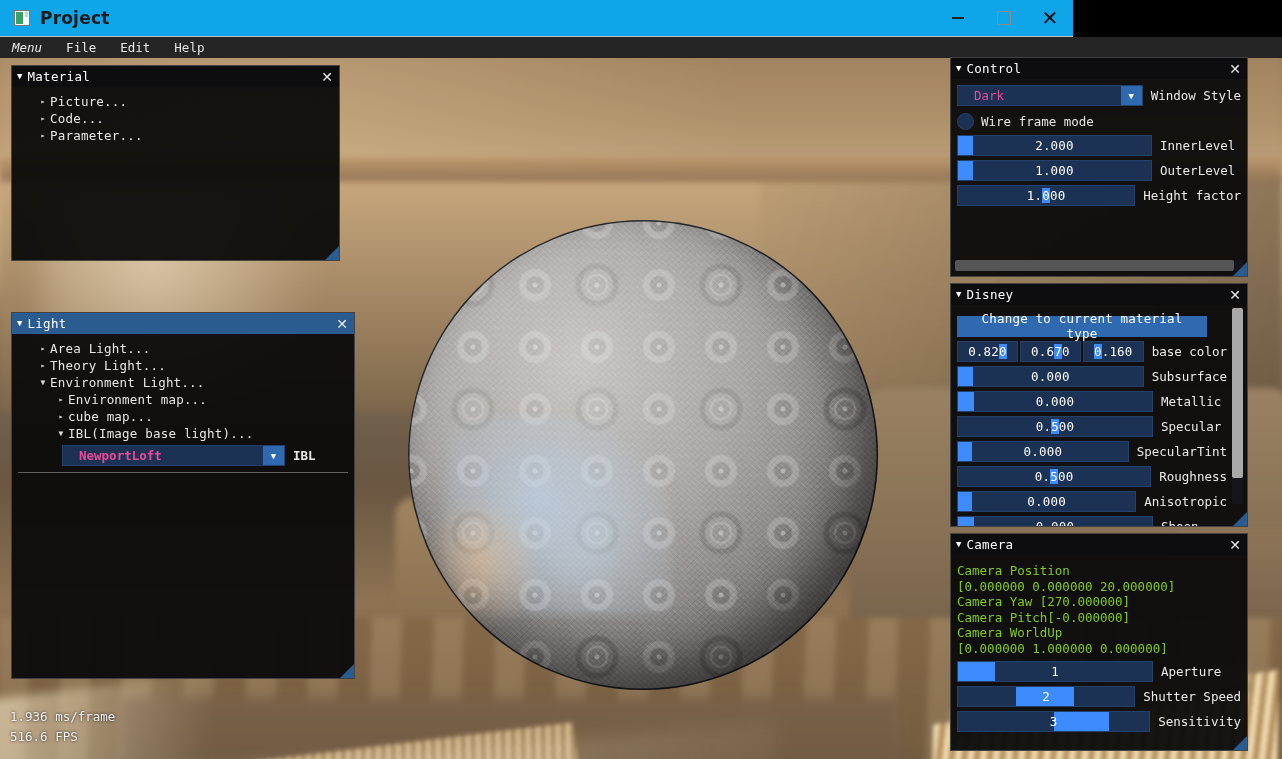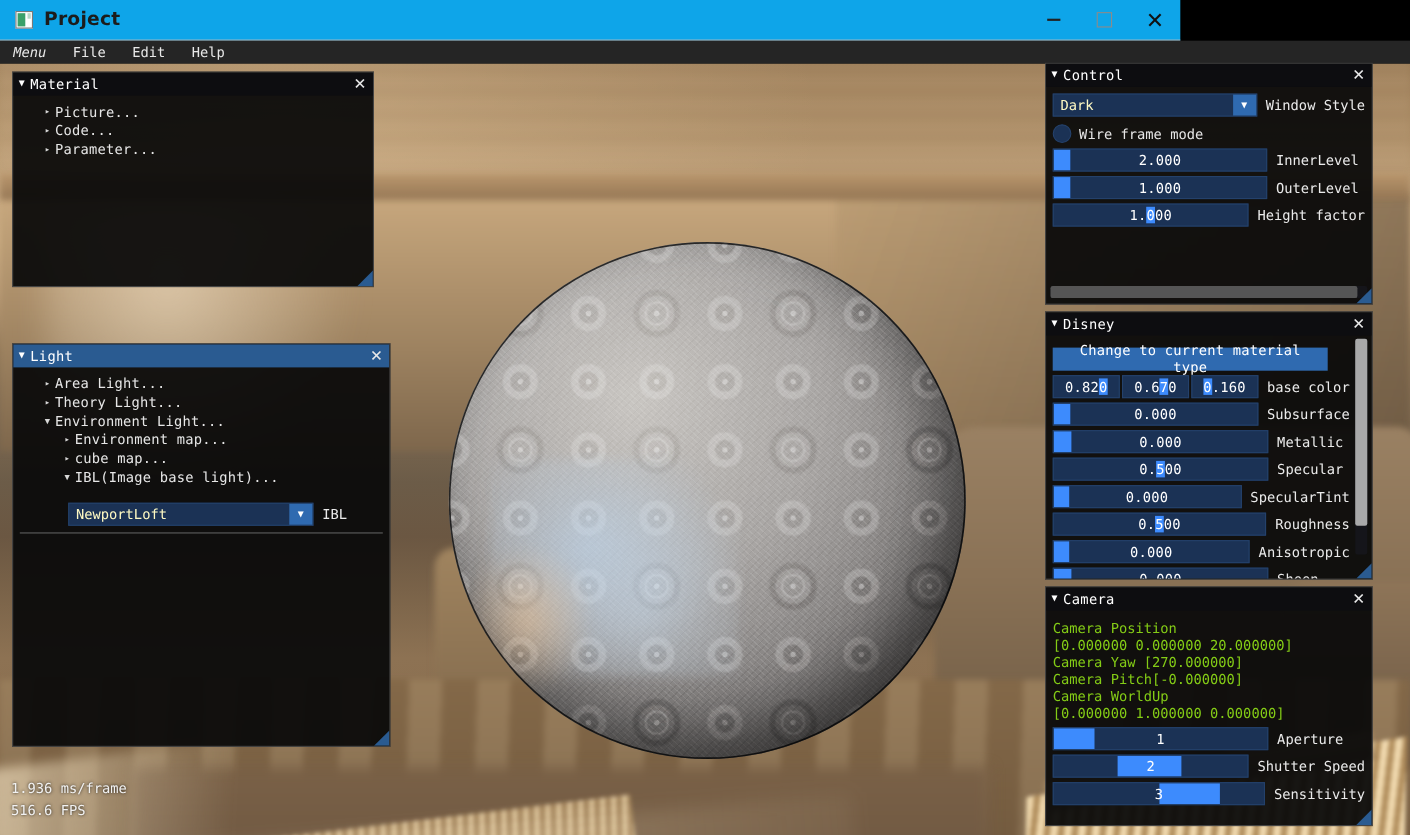--- a/index.html
+++ b/index.html
@@ -293,21 +293,21 @@
   .indent-1 { padding-left: 18px; }
   .indent-2 { padding-left: 36px; }
 
   
   .row { display: flex; align-items: center; margin-bottom: 4px; }
   .combo {
     display: flex; align-items: center;
     background: #1b3255; height: 21px; position: relative;
     border: 1px solid #24416b;
   }
-  .combo .cval { padding-left: 6px; color: #fef9c3; flex: 1 1 auto; }
+  .combo .cval { padding-left: 16px; color: #ec4899; flex: 1 1 auto; }
   .combo .carrow {
     width: 21px; height: 19px; background: #2f6ab0;
     display: flex; align-items: center; justify-content: center;
     font-size: 9px; color: #fff;
   }
   .row .rlabel { margin-left: 8px; white-space: nowrap; color: #eaeaea; }
 
   
   .slider {
     position: relative; height: 21px; background: #1b3255;
@@ -477,21 +477,21 @@
       </div>
       <div class="tnode indent-2">
         <span class="tri">▸</span>
         <span class="lbl">cube map...</span>
       </div>
       <div class="tnode indent-2">
         <span class="tri">▼</span>
         <span class="lbl">IBL(Image base light)...</span>
       </div>
 
-      <div class="row" style="padding-left:44px; margin-top:15px;">
+      <div class="row" style="padding-left:44px; margin-top:3px;font-weight:bold;">
         <div class="combo" style="width:223px;">
           <span class="cval">NewportLoft</span>
           <span class="carrow">▼</span>
         </div>
         <span class="rlabel">IBL</span>
       </div>
       <div class="sep" style="margin-top:6px;"></div>
     </div>
     <div class="grip"></div>
   </div>

